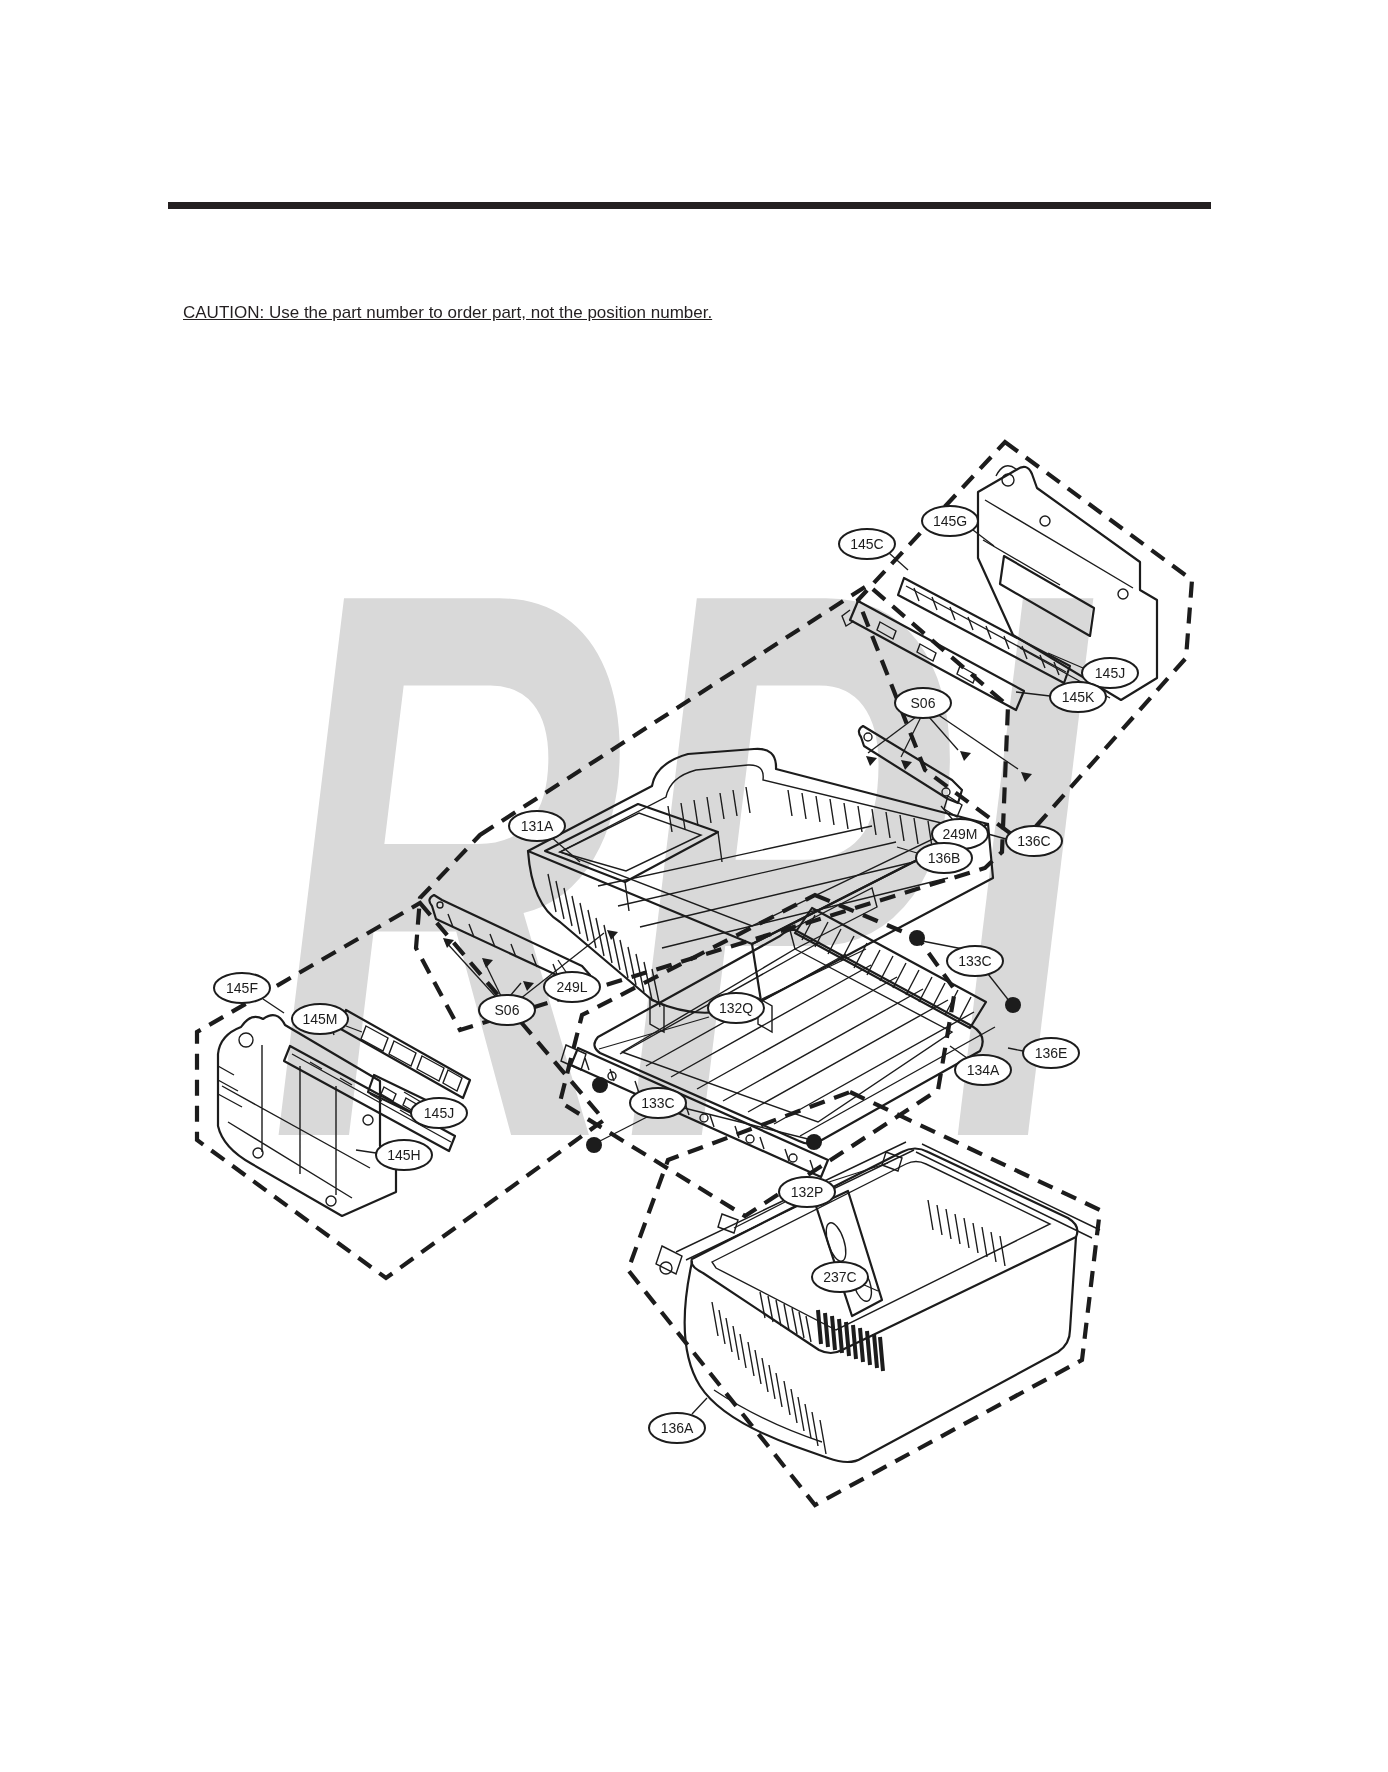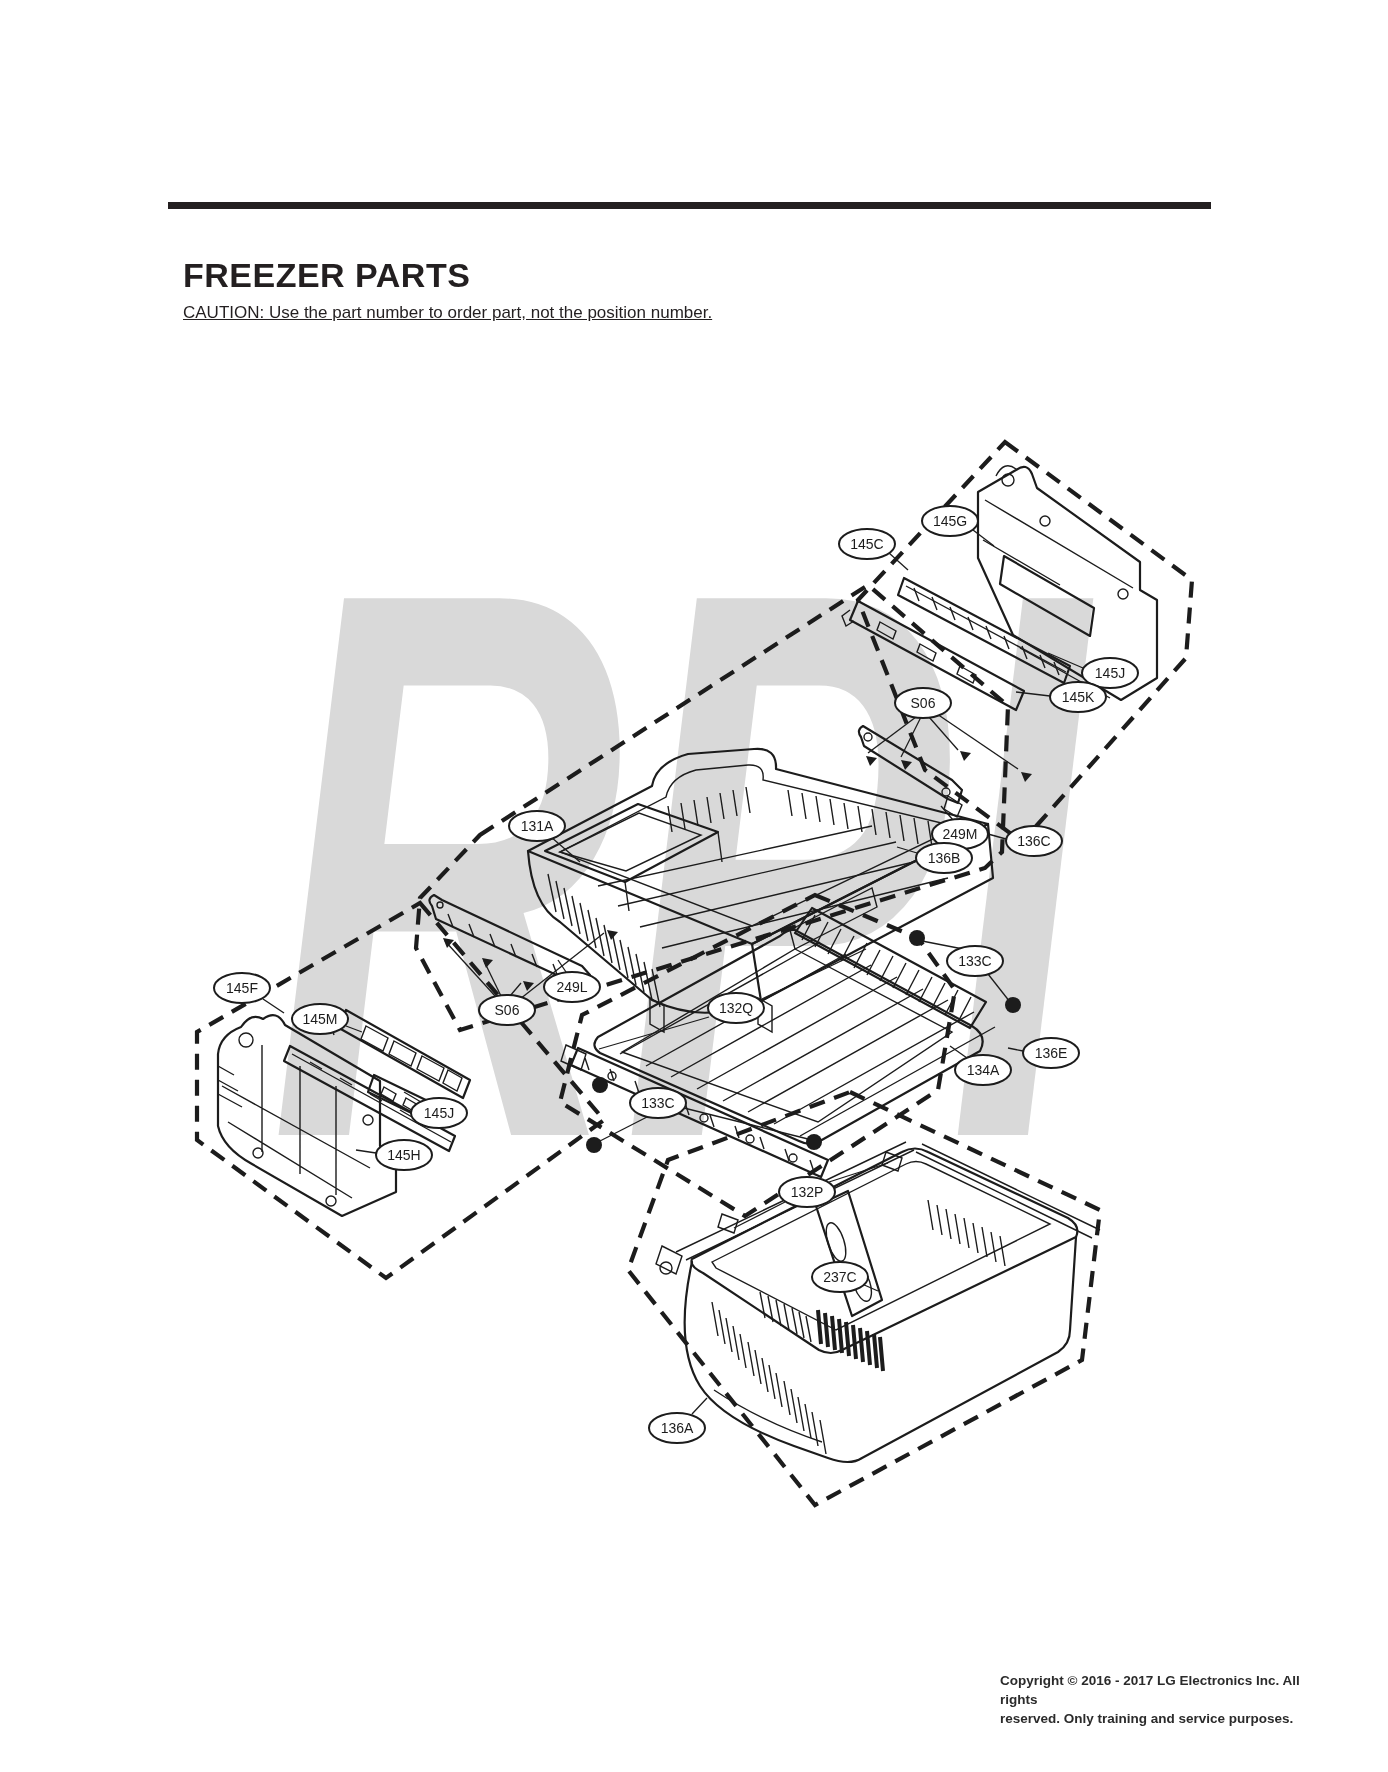--- a/index.html
+++ b/index.html
@@ -19,21 +19,20 @@
   .leader{stroke:#1c1c1c;stroke-width:1.3;fill:none;}
   .screw{fill:#1c1c1c;stroke:none;}
   .dot{fill:#1c1c1c;stroke:none;}
 </style>
 </head>
 <body>
 
 <div class="page">
 
   <div class="top-rule"></div>
-  <h1 class="title" style="margin:0">FREEZER PARTS</h1>
   <p class="caution" style="margin:0">CAUTION: Use the part number to order part, not the position number.</p>
 
   <svg id="diagram" width="1388" height="1772" viewBox="0 0 1388 1772">
 
     <text x="270" y="1135" font-size="780" font-weight="bold" font-style="italic" textLength="815" lengthAdjust="spacingAndGlyphs" fill="#d9d9d9">RPI</text>
 
     <g>
       <path class="dash" d="M1005,442 L1192,580 L1186,658 L1022,842 L925,770 L858,600 Z"></path>
       <path class="dash" d="M480,835 L868,585 L1008,706 L1002,852 L985,868 L460,1030 L416,948 L420,898 Z"></path>
       <path class="dash" d="M420,903 L604,1120 L386,1278 L197,1140 L197,1032 Z"></path>
@@ -282,17 +281,13 @@
           <text x="840" y="1282" class="callout-text">237C</text>
         </g>
         <g>
           <line x1="692" y1="1414" x2="707" y2="1398" class="leader"></line>
           <ellipse cx="677" cy="1428" rx="28" ry="15" class="callout-ellipse"></ellipse>
           <text x="677" y="1433" class="callout-text">136A</text>
         </g>
       </g>
   </svg>
 
-  <div class="copyright">
-    <div>Copyright © 2016 - 2017 LG Electronics Inc. All rights</div>
-    <div>reserved. Only training and service purposes.</div>
-  </div>
 </div>
 
 </body></html>

